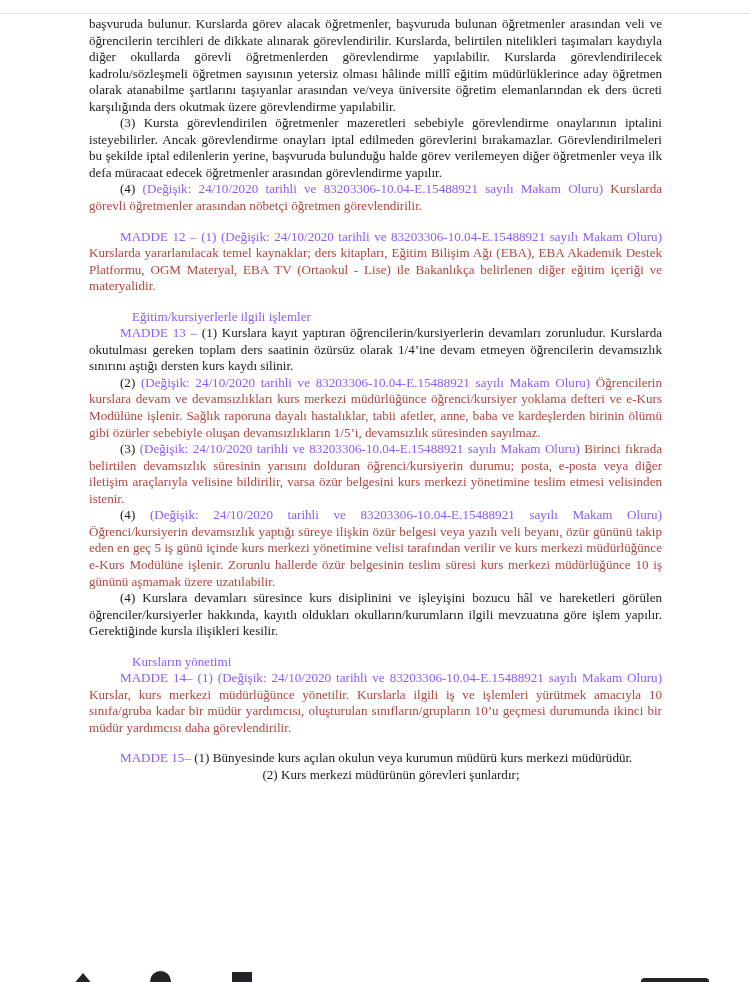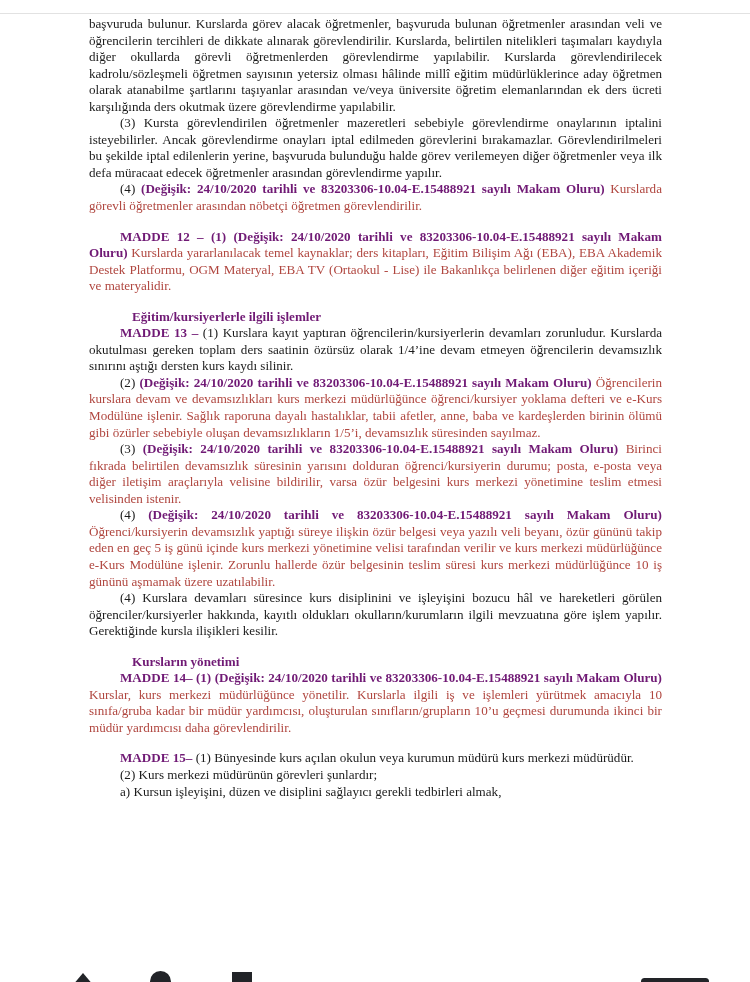--- a/index.html
+++ b/index.html
@@ -43,21 +43,21 @@
   p.heading {
     margin: 0;
     font-size: 13.1px;
     line-height: 16.55px;
     font-weight: bold;
     color: #151515;
     text-indent: 43px;
     text-align: left;
   }
   .spacer { height: 14px; }
-  b, .bold { font-weight: bold; color: #701a75; }
+  b, .bold { font-weight: normal; color: #8b5cf6; }
   .red { color: #b0463f; }
 
   
   #navbar {
     position: absolute;
     left: 0; bottom: 0;
     width: 750px; height: 16px;
     background: #ffffff;
     overflow: hidden;
   }
@@ -108,22 +108,21 @@
       <p class="para indent"><span class="bold">MADDE  13  –  </span><span>(1) Kurslara kayıt yaptıran öğrencilerin/kursiyerlerin devamları zorunludur. Kurslarda okutulması gereken toplam ders saatinin özürsüz olarak 1/4’ine devam etmeyen öğrencilerin devamsızlık sınırını aştığı dersten kurs kaydı silinir.</span></p>
       <p class="para indent"><span>(2)  </span><span class="bold">(Değişik: 24/10/2020 tarihli ve 83203306-10.04-E.15488921 sayılı Makam Oluru)</span><span> </span><span class="red">Öğrencilerin kurslara devam ve devamsızlıkları kurs merkezi müdürlüğünce öğrenci/kursiyer yoklama defteri ve e-Kurs Modülüne işlenir. Sağlık raporuna dayalı hastalıklar, tabii afetler, anne, baba ve kardeşlerden birinin ölümü gibi özürler sebebiyle oluşan devamsızlıkların 1/5’i, devamsızlık süresinden sayılmaz.</span></p>
       <p class="para indent"><span>(3) </span><span class="bold">(Değişik: 24/10/2020 tarihli ve 83203306-10.04-E.15488921 sayılı Makam Oluru)</span><span> </span><span class="red">Birinci fıkrada belirtilen devamsızlık süresinin yarısını dolduran öğrenci/kursiyerin durumu; posta, e-posta veya diğer iletişim araçlarıyla velisine bildirilir, varsa özür belgesini kurs merkezi yönetimine teslim etmesi velisinden istenir.</span></p>
       <p class="para indent"><span>(4) </span><span class="bold">(Değişik: 24/10/2020 tarihli ve 83203306-10.04-E.15488921 sayılı Makam Oluru)</span><span> </span><span class="red">Öğrenci/kursiyerin devamsızlık yaptığı süreye ilişkin özür belgesi veya yazılı veli beyanı, özür gününü takip eden en geç 5 iş günü içinde kurs merkezi yönetimine velisi tarafından verilir ve kurs merkezi müdürlüğünce e-Kurs Modülüne işlenir. Zorunlu hallerde özür belgesinin teslim süresi kurs merkezi müdürlüğünce 10 iş gününü aşmamak üzere uzatılabilir.</span></p>
       <p class="para indent"><span>(4) Kurslara devamları süresince kurs disiplinini ve işleyişini bozucu hâl ve hareketleri görülen öğrenciler/kursiyerler hakkında, kayıtlı oldukları okulların/kurumların ilgili mevzuatına göre işlem yapılır. Gerektiğinde kursla ilişikleri kesilir.</span></p>
       <div class="spacer"></div>
       <p class="heading"><span class="bold">Kursların yönetimi</span></p>
       <p class="para indent"><span class="bold">MADDE 14– (1) </span><span class="bold">(Değişik: 24/10/2020 tarihli ve 83203306-10.04-E.15488921 sayılı Makam Oluru)</span><span> </span><span class="red">Kurslar, kurs merkezi müdürlüğünce yönetilir. Kurslarla ilgili iş ve işlemleri yürütmek amacıyla 10 sınıfa/gruba kadar bir müdür yardımcısı, oluşturulan sınıfların/grupların 10’u geçmesi durumunda ikinci bir müdür yardımcısı daha görevlendirilir.</span></p>
       <div class="spacer"></div>
       <p class="para indent"><span class="bold">MADDE 15– </span><span>(1) Bünyesinde kurs açılan okulun veya kurumun müdürü kurs merkezi müdürüdür.</span></p>
-      <p class="para indent" style="text-align: left;"><span>(2) Kurs merkezi müdürünün görevleri şunlardır;</span></p>
-      <p class="para indent" style="text-align: left;"><span>a) Kursun işleyişini, düzen ve disiplini sağlayıcı gerekli tedbirleri almak,</span></p>
+      <p class="para indent" style="text-align: center;"><span>(2) Kurs merkezi müdürünün görevleri şunlardır;</span></p>
     </div>
 
   <div id="navbar">
     <div class="nav-ico nav-triangle" style="left:72px;"></div>
     <div class="nav-ico nav-circle" style="left:150px;"></div>
     <div class="nav-ico nav-square" style="left:232px;"></div>
     <div class="nav-ico nav-pill" style="left:641px;"></div>
   </div>
 
 </div>

